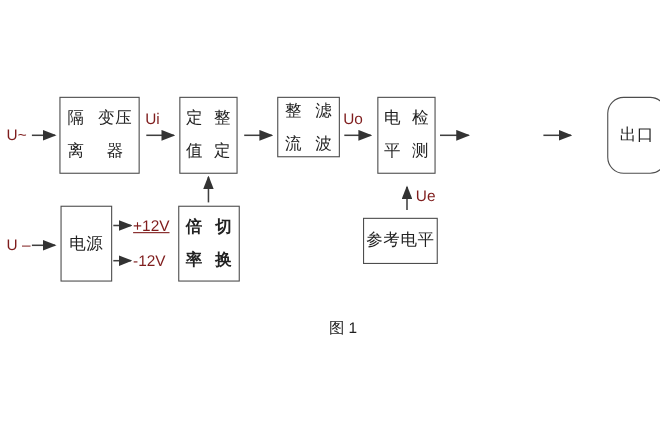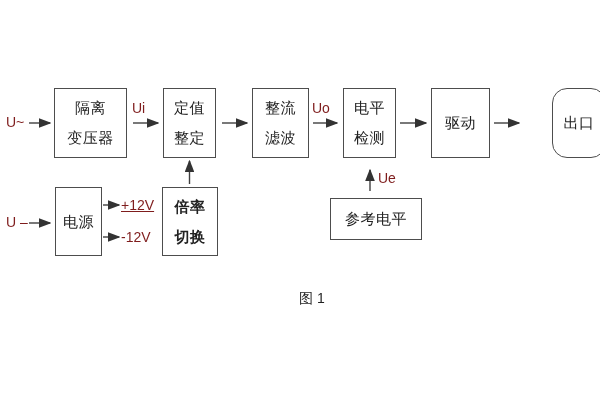--- a/index.html
+++ b/index.html
@@ -19,21 +19,21 @@
     position: absolute;
     left: 0; top: 0;
     width: 600px; height: 400px;
   }
   .block {
     position: absolute;
     box-sizing: border-box;
     border: 1.6px solid #4d4d4d;
     background: #ffffff;
     display: flex;
-    flex-direction: column;
+    flex-direction: row;
     align-items: center;
     justify-content: center;
     font-size: 15px;
     font-weight: 500;
     line-height: 30px;
     letter-spacing: 0.5px;
     color: #222222;
     text-align: center;
   }
   .sig {
@@ -46,27 +46,27 @@
   .caption {
     position: absolute;
     font-size: 14px;
     font-weight: 500;
     color: #1f1f1f;
     margin-top: 26px;
   }
   
   #blk-isolation   { left: 54px;  top: 88px;  width: 73px; height: 70px; }
   #blk-setting     { left: 163px; top: 88px;  width: 53px; height: 70px; }
-  #blk-rectifier   { left: 252px; top: 88px;  width: 57px; height: 70px; }
+  #blk-rectifier   { left: 252px; top: 88px;  width: 57px; height: 55px; }
   #blk-level       { left: 343px; top: 88px;  width: 53px; height: 70px; }
   #blk-driver      { left: 431px; top: 88px;  width: 59px; height: 70px; }
   #blk-relay       { left: 552px; top: 88px;  width: 54px; height: 70px; border-radius: 15px; }
   #blk-power       { left: 55px;  top: 187px; width: 47px; height: 69px; }
   #blk-multiplier  { left: 162px; top: 187px; width: 56px; height: 69px; font-weight: bold; }
-  #blk-reference   { left: 330px; top: 198px; width: 92px; height: 42px; }
+  #blk-reference   { left: 330px; top: 198px; width: 68px; height: 42px; }
   
   #lbl-u-ac   { left: 6px;   top: 114px; }
   #lbl-u-dc   { left: 6px;   top: 214px; }
   #lbl-ui     { left: 132px; top: 100px; }
   #lbl-uo     { left: 312px; top: 100px; }
   #lbl-ue     { left: 378px; top: 170px; }
   #lbl-plus12 { left: 121px; top: 197px; text-decoration: underline; }
   #lbl-minus12{ left: 121px; top: 229px; }
   #fig-caption{ left: 299px; top: 264px; }
 </style>
@@ -109,23 +109,20 @@
   <div class="block" id="blk-rectifier">
     <span>整流</span>
     <span>滤波</span>
   </div>
 
   <div class="block" id="blk-level">
     <span>电平</span>
     <span>检测</span>
   </div>
 
-  <div class="block" id="blk-driver">
-    <span>驱动</span>
-  </div>
 
   <div class="block" id="blk-relay">
     <span>出口</span>
   </div>
 
   <div class="block" id="blk-power">
     <span>电源</span>
   </div>
 
   <div class="block" id="blk-multiplier">

